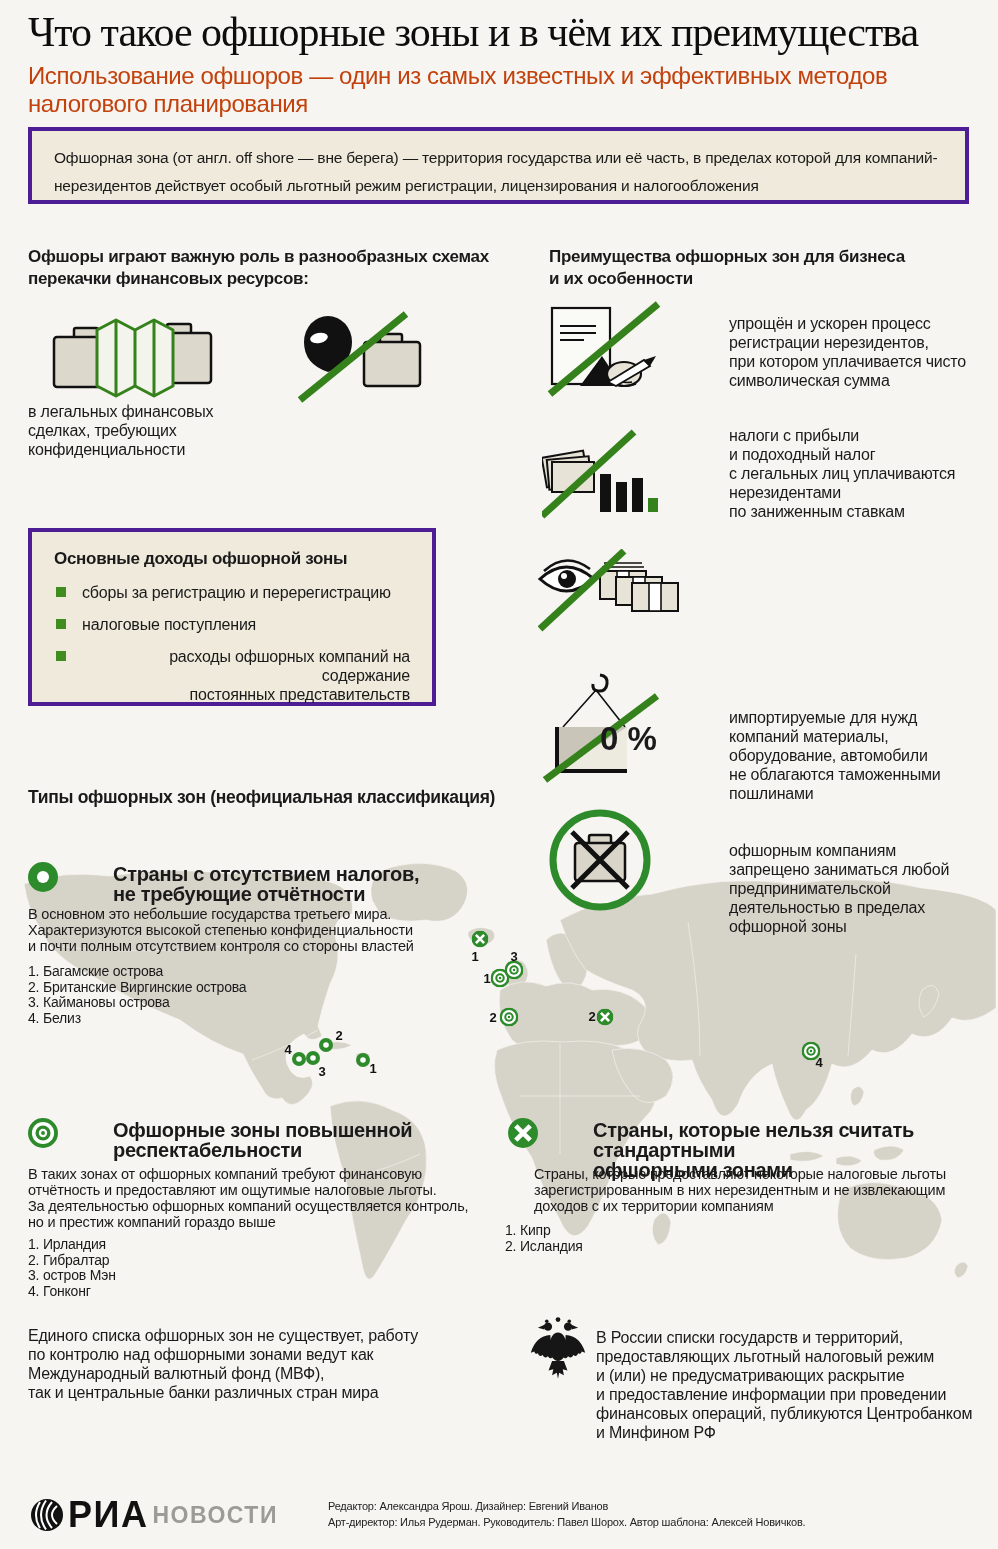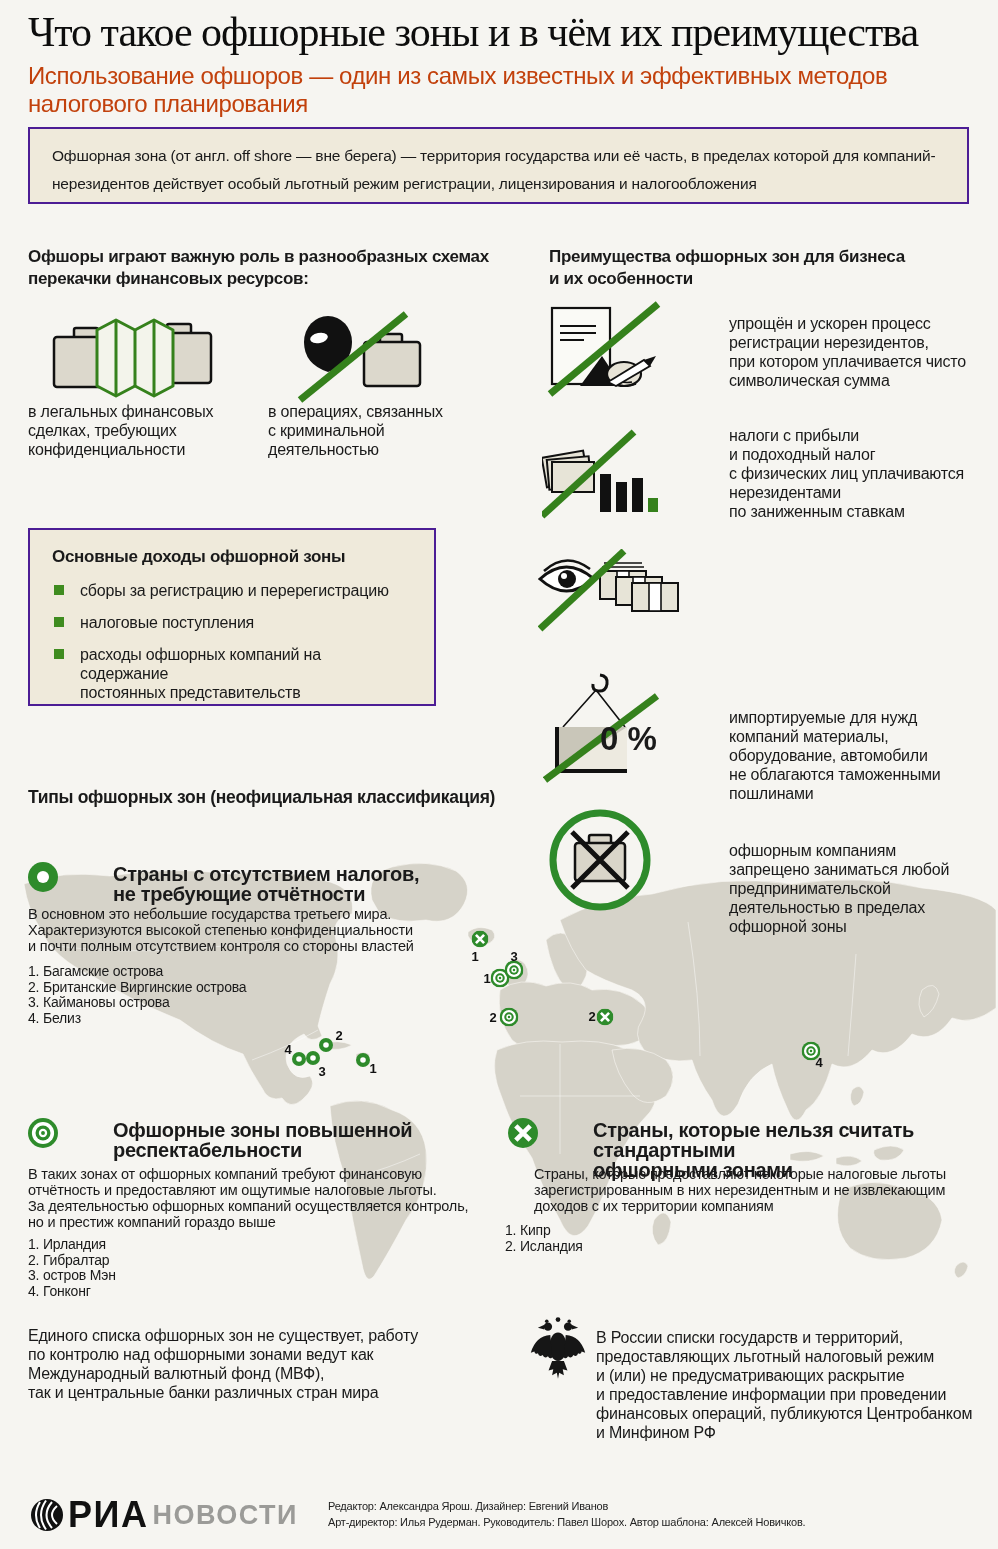--- a/index.html
+++ b/index.html
@@ -10,41 +10,41 @@
     color:#1a1a1a;overflow:hidden;letter-spacing:-0.2px;
   }
   .abs{position:absolute;}
   .pre{white-space:pre-line;}
   .title{
     font-family:"Liberation Serif","DejaVu Serif",serif;
     font-size:42px;font-weight:400;letter-spacing:-1px;color:#0d0d0d;line-height:1.05;
   }
   .subtitle{font-size:24px;color:#c2410c;letter-spacing:-0.4px;}
   .greenbox{
-    box-sizing:border-box;background:#efeadb;border:2px solid #4c1d95;
+    box-sizing:border-box;background:#efeadb;border:4px solid #4c1d95;
   }
   .defbox{padding:13px 22px;font-size:15.5px;line-height:28px;}
   .h-bold{font-size:17px;font-weight:bold;line-height:1.3;letter-spacing:-0.3px;}
   .caption{font-size:16px;line-height:19px;}
   .advtext{font-size:16px;line-height:19px;}
   .badge0{font-size:33px;font-weight:bold;letter-spacing:0;}
   .incomesbox{padding:16px 22px;}
-  .inc-item{display:flex;margin-top:13px;font-size:16px;line-height:19px;}
+  .inc-item{display:flex;margin-top:13px;font-size:16px;line-height:19px;text-align:right;}
   .inc-bullet{flex:0 0 10px;width:10px;height:10px;background:#3f8c1f;margin:4px 16px 0 2px;}
   .cat-title{font-size:20px;font-weight:bold;line-height:20px;letter-spacing:-0.3px;margin-left:43px;}
   .cat-desc{font-size:14.5px;line-height:16px;}
   .cat-list{font-size:14px;line-height:15.5px;}
   .note{font-size:16px;line-height:19px;}
   .mk{position:absolute;transform:translate(-50%,-50%);line-height:0;}
   .mklbl{
     position:absolute;transform:translate(-50%,-50%);
     font-size:13px;font-weight:bold;color:#111;line-height:1;
   }
   .brand-ria{font-size:36px;font-weight:bold;color:#111;letter-spacing:1.5px;}
-  .brand-nov{font-size:27px;font-weight:bold;color:#9b9b98;letter-spacing:1.5px;}
+  .brand-nov{font-size:23px;font-weight:bold;color:#9b9b98;letter-spacing:1.5px;}
   .credits{font-size:11px;line-height:16px;color:#232323;letter-spacing:-0.2px;}
   svg{display:block;}
 </style>
 </head>
 <body>
 
 <div class="page">
 
   <svg width="0" height="0" style="position:absolute">
     <defs>
@@ -125,23 +125,20 @@
     <g stroke="#111" stroke-width="2.5" fill="#dcd8cc">
       <rect x="86" y="24" width="22" height="10" rx="2"></rect>
       <rect x="70" y="32" width="56" height="44" rx="3"></rect>
     </g>
     <line x1="6" y1="90" x2="112" y2="4" stroke="#35811c" stroke-width="7"></line>
   </svg>
 
   <div class="abs caption pre" style="left:28px;top:402px;width:235px">в легальных финансовых
 сделках, требующих
 конфиденциальности</div>
-  <div class="abs caption pre" style="left:268px;top:402px;width:235px">в операциях, связанных
-с криминальной
-деятельностью</div>
 
   <div class="abs h-bold pre" style="left:549px;top:246px;width:420px">Преимущества офшорных зон для бизнеса
 и их особенности</div>
 
   <svg class="abs" style="left:546px;top:298px" width="125" height="100" viewBox="0 0 125 100">
     <rect x="6" y="10" width="58" height="76" fill="#fafaf6" stroke="#111" stroke-width="2.2"></rect>
     <path d="M14,28 h36 M14,35 h36 M14,42 h24" stroke="#111" stroke-width="1.8"></path>
     <path d="M34,88 L56,58 L76,88 Z" fill="#111"></path>
     <ellipse cx="78" cy="76" rx="17" ry="12" fill="#e7e3d6" stroke="#111" stroke-width="2.2"></ellipse>
     <path d="M68,80 q8,6 18,4 M70,86 q10,4 20,0" stroke="#111" stroke-width="1.6" fill="none"></path>
@@ -161,21 +158,21 @@
       <rect x="10" y="38" width="42" height="30"></rect>
     </g>
     <line x1="0" y1="92" x2="92" y2="8" stroke="#35811c" stroke-width="7"></line>
     <rect x="58" y="50" width="11" height="38" fill="#111"></rect>
     <rect x="74" y="58" width="11" height="30" fill="#111"></rect>
     <rect x="90" y="54" width="11" height="34" fill="#111"></rect>
     <rect x="106" y="74" width="10" height="14" fill="#35811c"></rect>
   </svg>
   <div class="abs advtext pre" style="left:729px;top:426px;width:260px">налоги с прибыли
 и подоходный налог
-с физических лиц уплачиваются
+с легальных лиц уплачиваются
 нерезидентами
 по заниженным ставкам</div>
 
   <svg class="abs" style="left:538px;top:549px" width="145" height="85" viewBox="0 0 145 85">
     <path d="M2,30 Q28,6 56,30 Q28,54 2,30 Z" fill="#fff" stroke="#111" stroke-width="3"></path>
     <circle cx="29" cy="30" r="9" fill="#111"></circle>
     <circle cx="26" cy="27" r="3" fill="#fff"></circle>
     <path d="M6,22 Q28,2 52,20" stroke="#111" stroke-width="2.5" fill="none"></path>
     <g stroke="#111" stroke-width="2">
       <path d="M64,18 h42 M66,14 h38" fill="none" stroke-width="1.6"></path>

